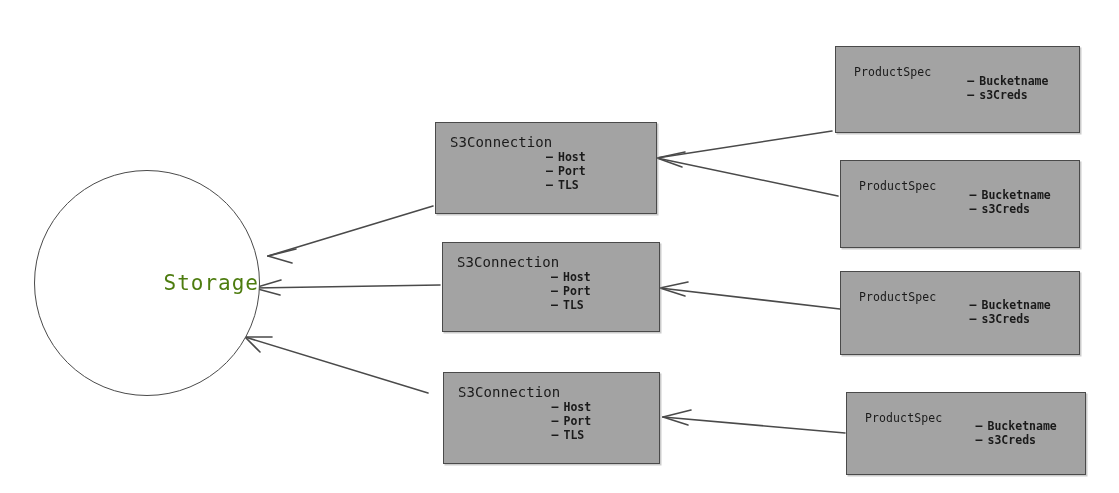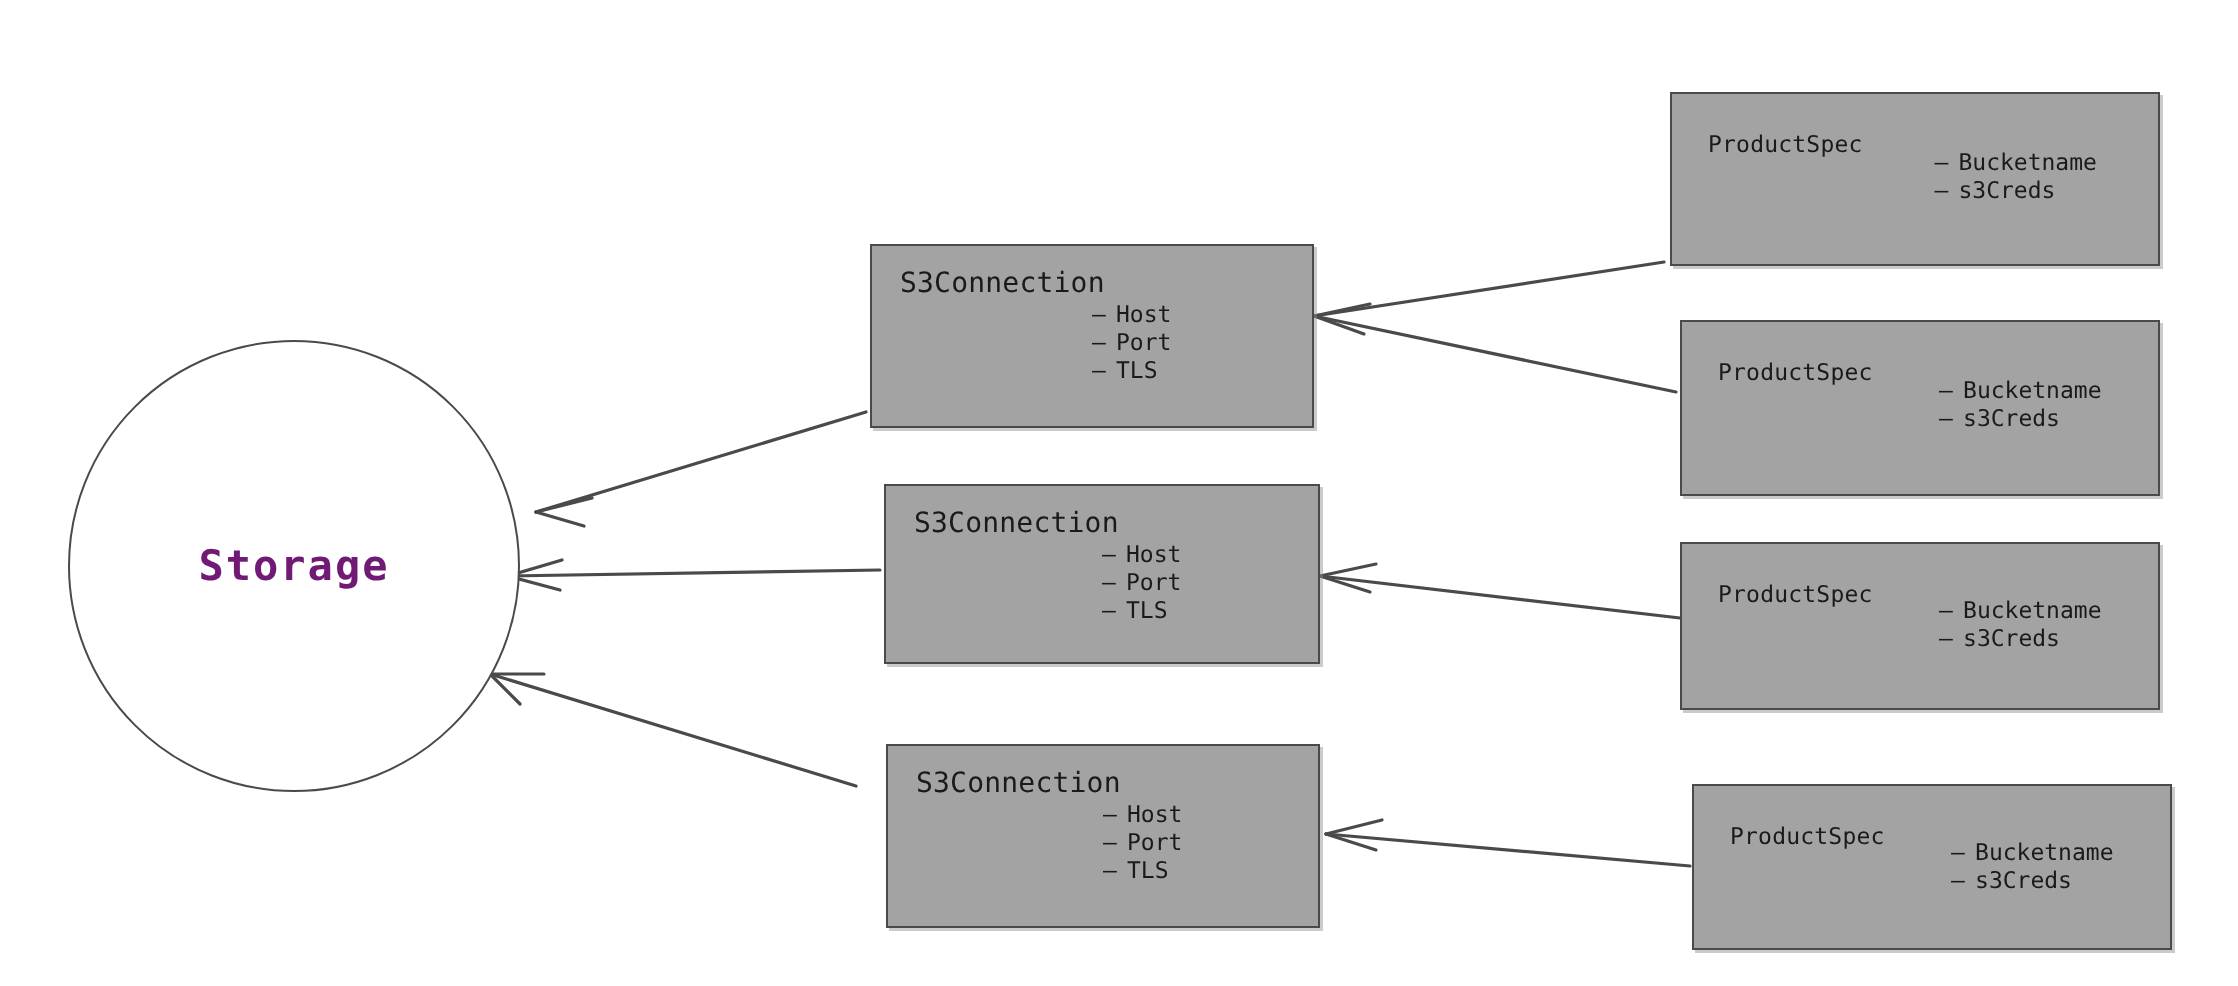--- a/index.html
+++ b/index.html
@@ -44,46 +44,46 @@
   }
   .node-attrs {
     position: absolute;
     left: 50%;
     top: 27px;
     font-family: "DejaVu Sans Mono", monospace;
     font-size: 11.5px;
     color: #1a1a1a;
     line-height: 14px;
     white-space: nowrap;
+    font-weight: bold;
   }
   .node-attrs .attr-row {
     white-space: nowrap;
   }
   .node-attrs .dash {
     display: inline-block;
     width: 12px;
   }
   .circle-node {
     position: absolute;
     box-sizing: border-box;
     border-radius: 50%;
     background: #ffffff;
   }
   .circle-label {
     position: absolute;
     left: 0;
     right: 0;
     top: 50%;
     transform: translateY(-50%);
-    text-align: center;
+    text-align: right;
     font-family: "DejaVu Sans Mono", monospace;
     font-size: 21px;
-    color: #701a75;
+    color: #4d7c0f;
     letter-spacing: 1px;
-    font-weight: bold;
   }
 </style>
 </head>
 <body>
 
 <div id="canvas">
 
   <svg id="wires" viewBox="0 0 1119 493" width="1119" height="493" aria-hidden="true">
     <g fill="none" stroke="#4a4a4a" stroke-width="1.6" stroke-linecap="round">
 

